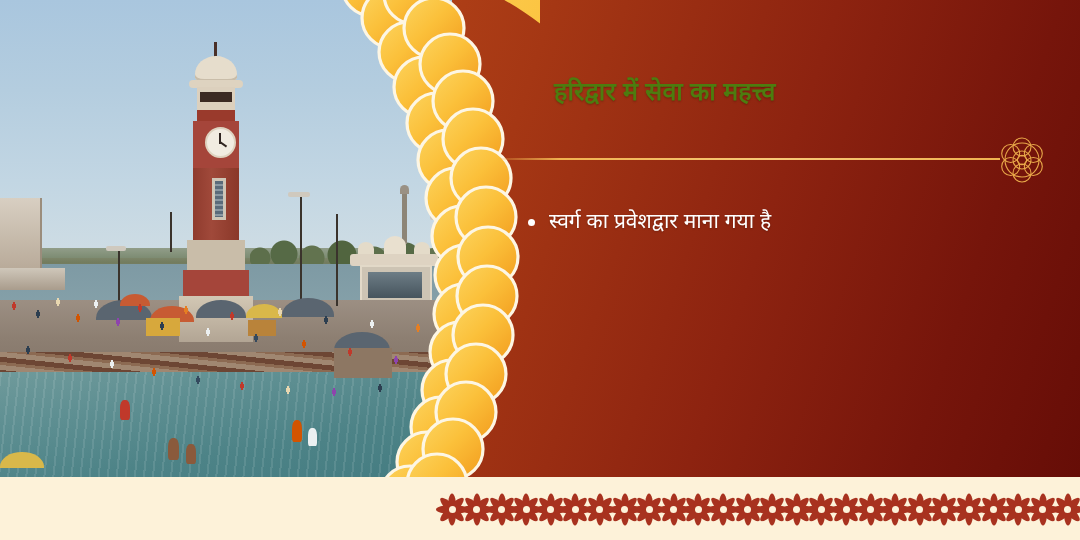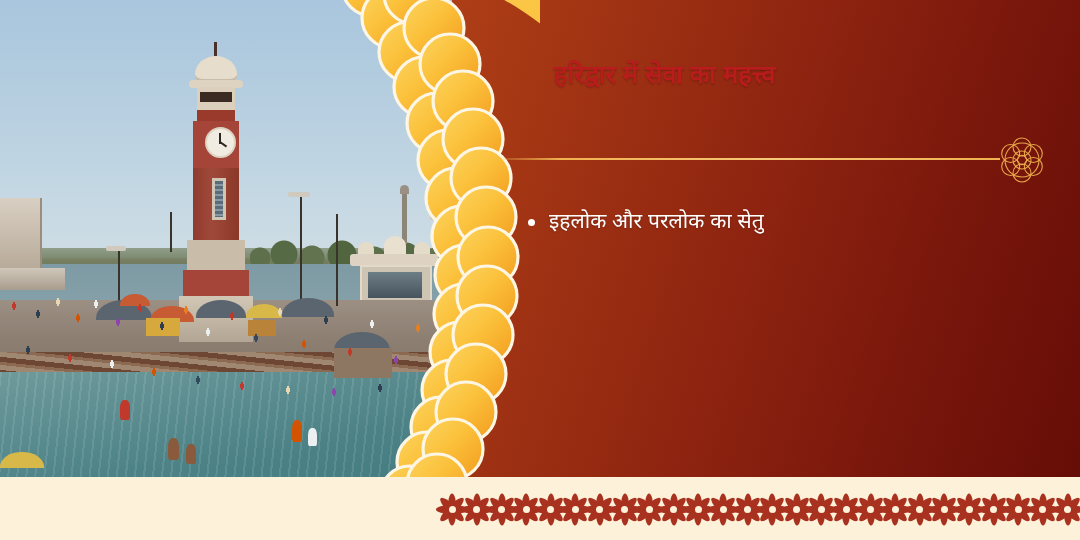--- a/index.html
+++ b/index.html
@@ -157,22 +157,22 @@
   .bather{position:absolute;background:#8a5a3c;border-radius:40% 40% 20% 20%;}
 
   
   .scallops{
     position:absolute;left:0;top:0;width:540px;height:540px;
     pointer-events:none;
   }
 
   
   .title{
-    position:absolute;left:554px;top:59px;width:470px;
-    color:#b91c1c;font-size:25px;font-weight:bold;line-height:1.25;
+    position:absolute;left:554px;top:76px;width:470px;
+    color:#4d7c0f;font-size:25px;font-weight:bold;line-height:1.25;
     letter-spacing:.2px;
     text-shadow:0 1px 2px rgba(0,0,0,.25);
   }
   .divider{
     position:absolute;left:500px;top:158px;width:500px;height:2px;
     background:linear-gradient(90deg,rgba(240,178,80,.15) 0%,#f0b250 12%,#f6c877 55%,#f0b250 100%);
   }
   .rosette{
     position:absolute;left:998px;top:136px;width:48px;height:48px;
   }
@@ -371,21 +371,21 @@
       <circle cx="12.7" cy="30.5" r="9"></circle>
       <circle cx="12.7" cy="17.5" r="9"></circle>
       <circle cx="24" cy="24" r="9"></circle>
       <circle cx="24" cy="24" r="4.6"></circle>
     </g>
   </svg>
 
   <div class="bullets">
     <div class="bullet">
       <span class="dot"></span>
-      <span class="btxt">इहलोक और परलोक का सेतु</span>
+      <span class="btxt">स्वर्ग का प्रवेशद्वार माना गया है</span>
     </div>
   </div>
 
   <div class="bottom-band"></div>
   <div class="band-stars" id="band-stars" style="padding-left: 440px;">
       <span class="star" style="width: 24.6154px;">
         <i style="background: rgb(168, 50, 31); transform: rotate(0deg);"></i>
         <i style="background: rgb(168, 50, 31); transform: rotate(45deg);"></i>
         <i style="background: rgb(168, 50, 31); transform: rotate(90deg);"></i>
         <i style="background: rgb(168, 50, 31); transform: rotate(135deg);"></i>

